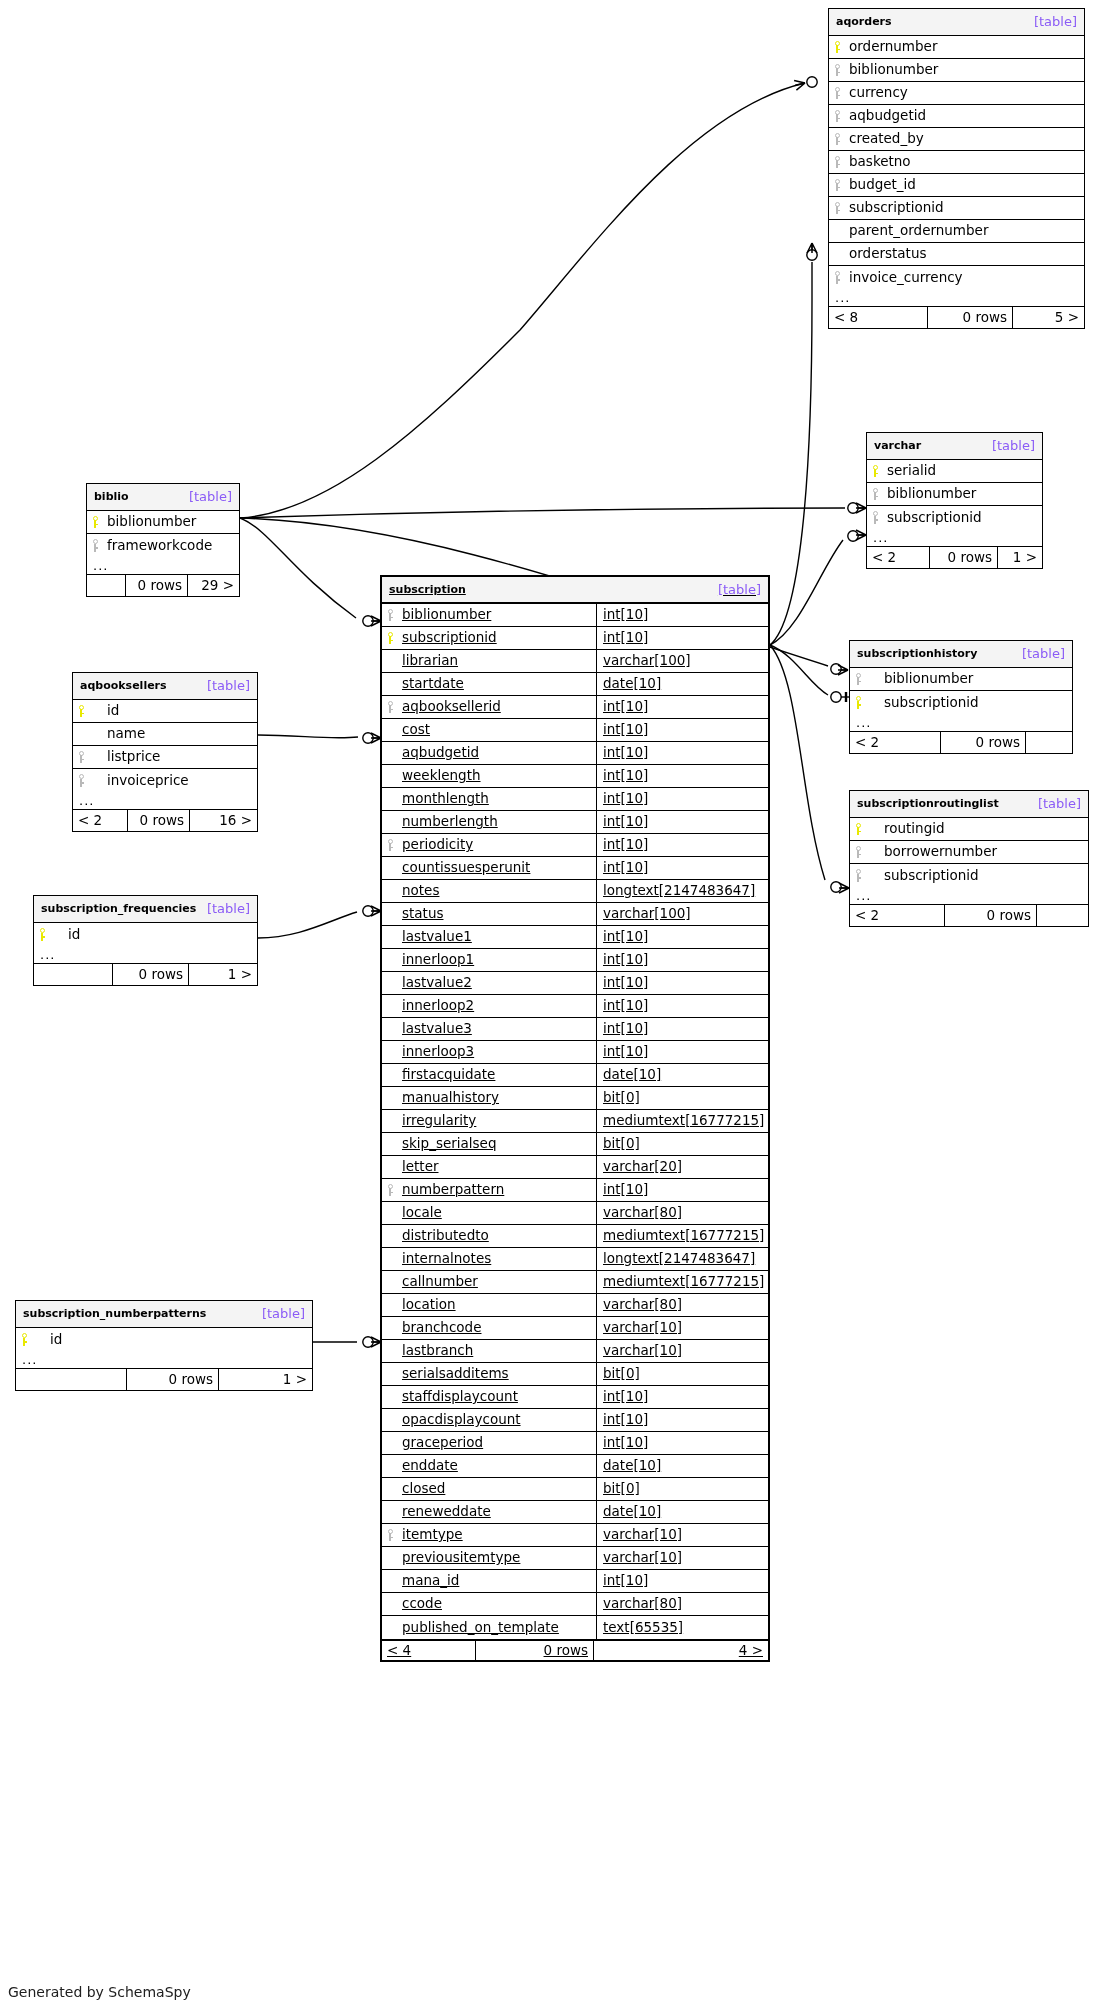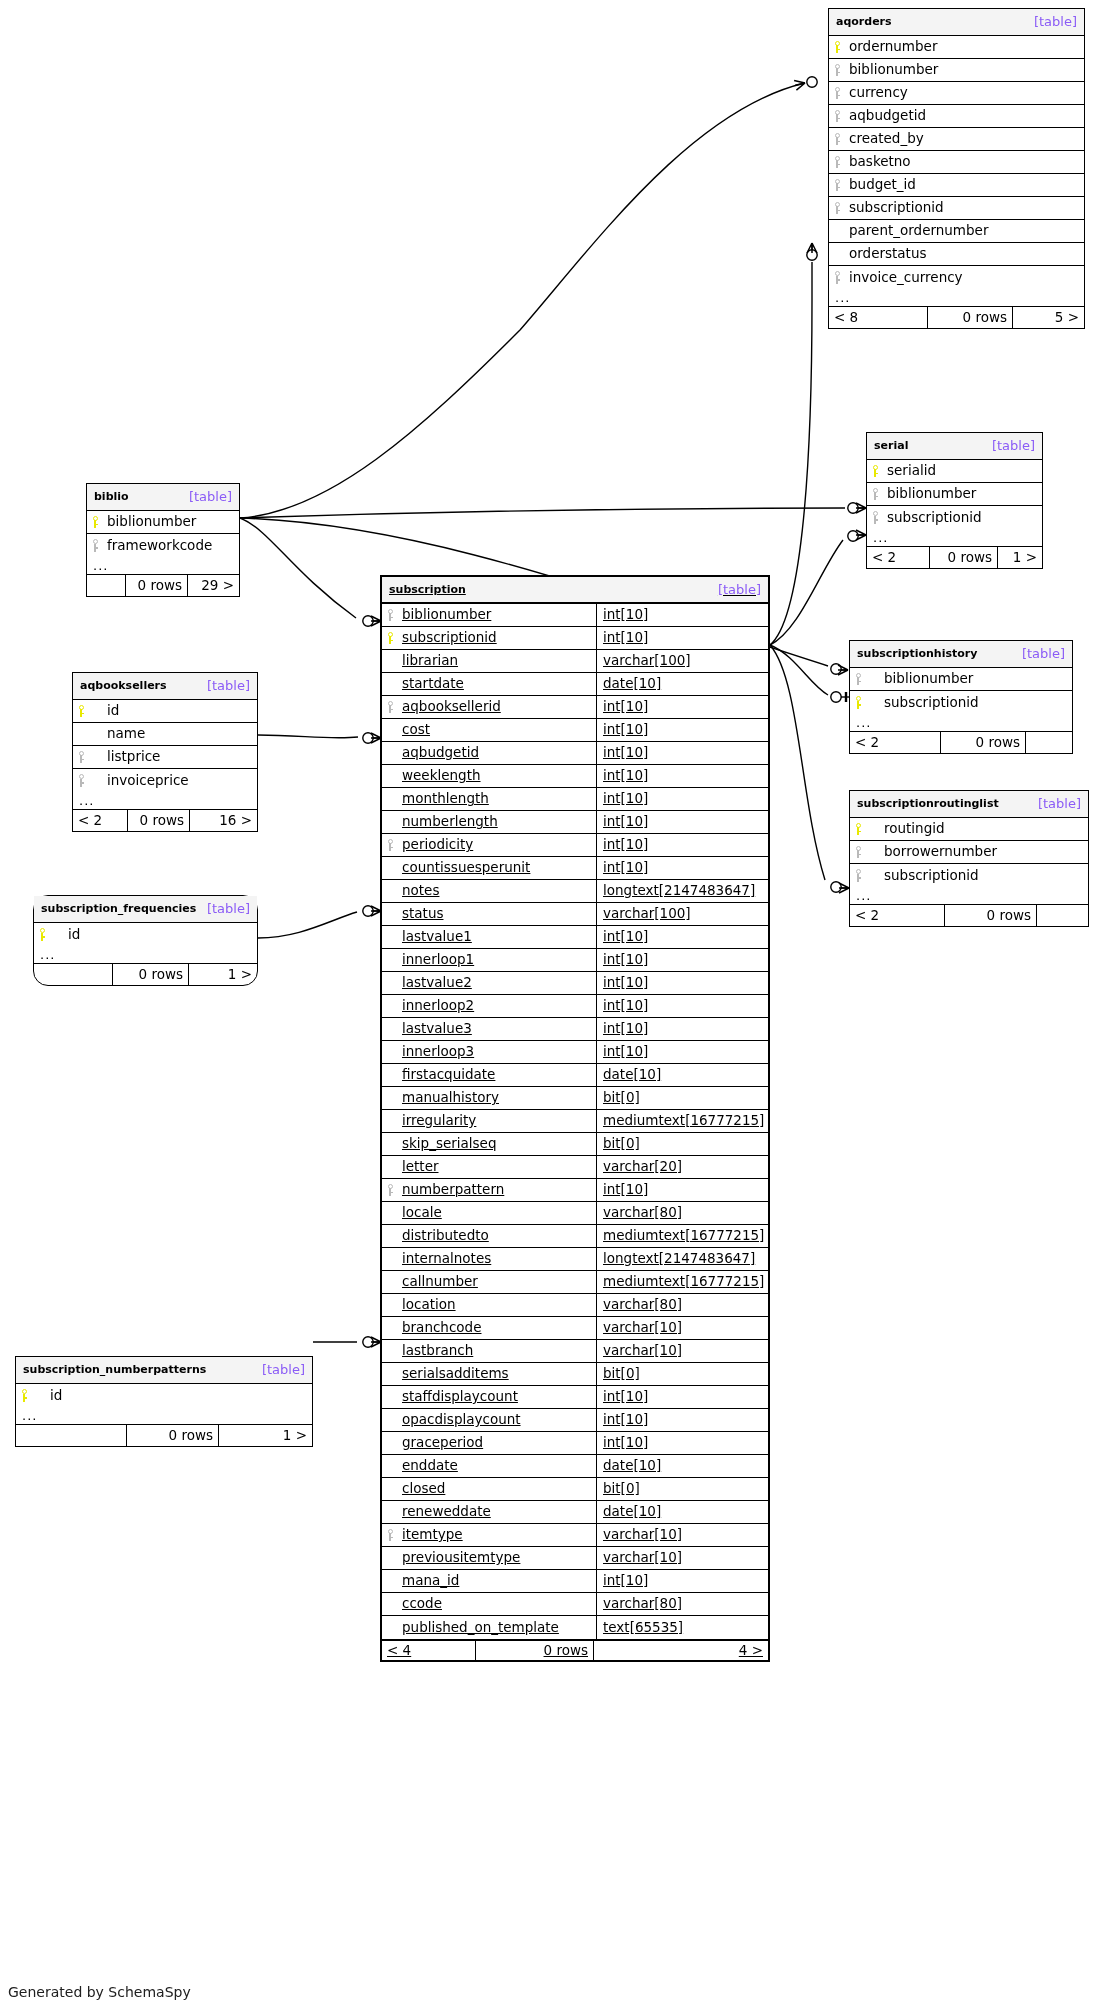--- a/index.html
+++ b/index.html
@@ -342,21 +342,21 @@
     <div class="ellipsisrow">...</div>
     <div class="footrow">
       <div class="fcell f-left" style="width:98px;">&lt; 8</div>
       <div class="fcell f-right" style="width:85px;">0 rows</div>
       <div class="fcell f-right" style="flex:1 1 auto;">5 &gt;</div>
     </div>
   </div>
 
   <div class="tbl" id="t-serial" style="left:866px; top:432px; width:177px;">
     <div class="thead">
-      <span class="tname">serial</span>
+      <span class="tname">varchar</span>
       <span class="ttag">[table]</span>
     </div>
     <div>
       <div class="row">
           <span class="keyslot">
             <span class="key key-pk">
               <i></i>
               <b></b>
               <s></s>
             </span>
@@ -551,21 +551,21 @@
         </div>
     </div>
     <div class="ellipsisrow">...</div>
     <div class="footrow">
       <div class="fcell f-left" style="width:54px;">&lt; 2</div>
       <div class="fcell f-right" style="width:62px;">0 rows</div>
       <div class="fcell f-right" style="flex:1 1 auto;">16 &gt;</div>
     </div>
   </div>
 
-  <div class="tbl" id="t-freq" style="left:33px; top:895px; width:225px;border-radius:15px;">
+  <div class="tbl" id="t-freq" style="left:33px; top:895px; width:225px;">
     <div class="thead">
       <span class="tname">subscription_frequencies</span>
       <span class="ttag">[table]</span>
     </div>
     <div>
       <div class="row">
           <span class="keyslot">
             <span class="key key-pk">
               <i></i>
               <b></b>
@@ -576,21 +576,21 @@
         </div>
     </div>
     <div class="ellipsisrow">...</div>
     <div class="footrow">
       <div class="fcell f-left" style="width:78px;"></div>
       <div class="fcell f-right" style="width:76px;">0 rows</div>
       <div class="fcell f-right" style="flex:1 1 auto;">1 &gt;</div>
     </div>
   </div>
 
-  <div class="tbl" id="t-nump" style="left:15px; top:1356px; width:298px;">
+  <div class="tbl" id="t-nump" style="left:15px; top:1300px; width:298px;">
     <div class="thead">
       <span class="tname">subscription_numberpatterns</span>
       <span class="ttag">[table]</span>
     </div>
     <div>
       <div class="row">
           <span class="keyslot">
             <span class="key key-pk">
               <i></i>
               <b></b>

